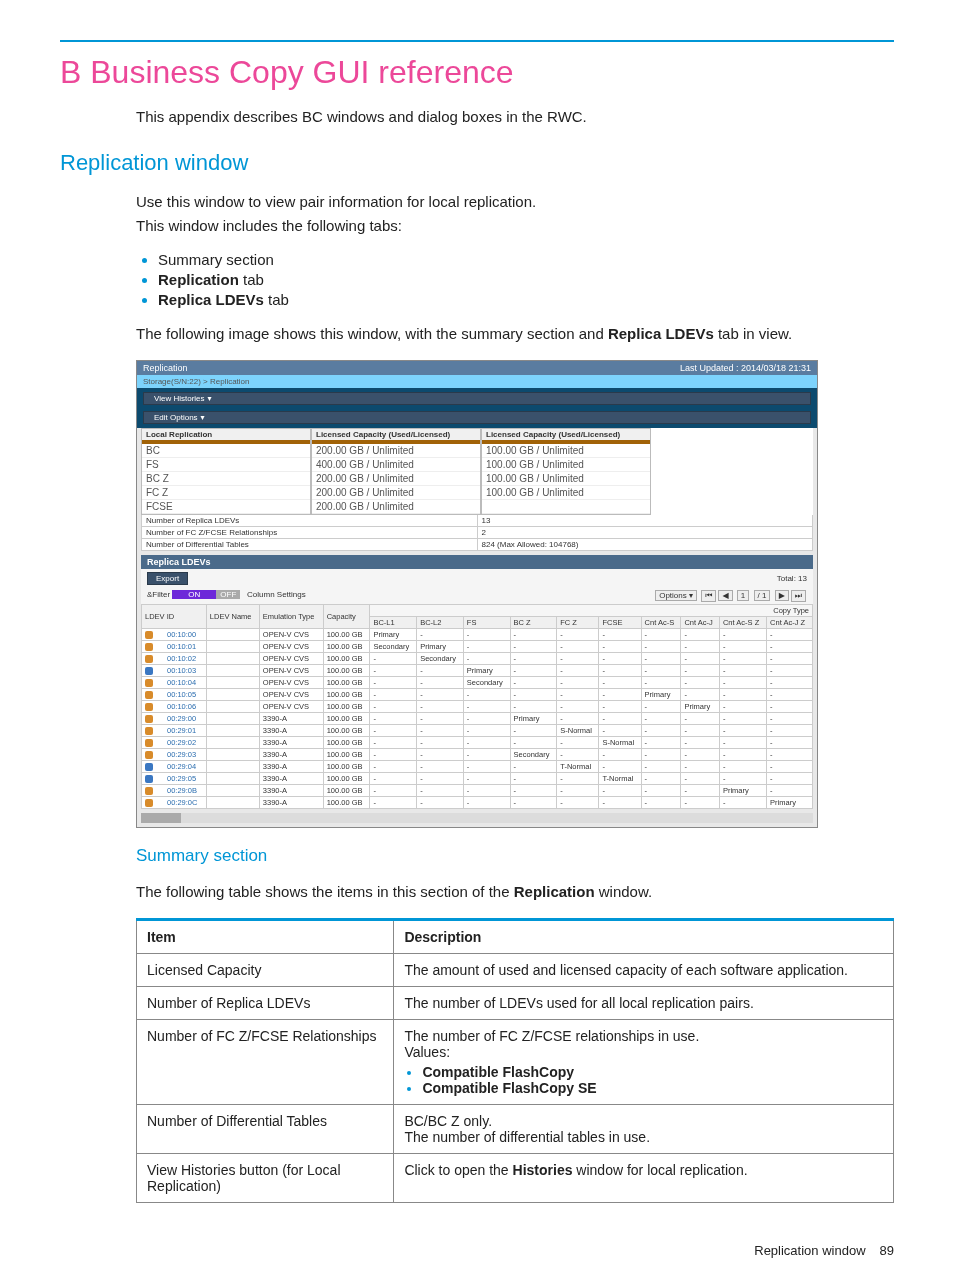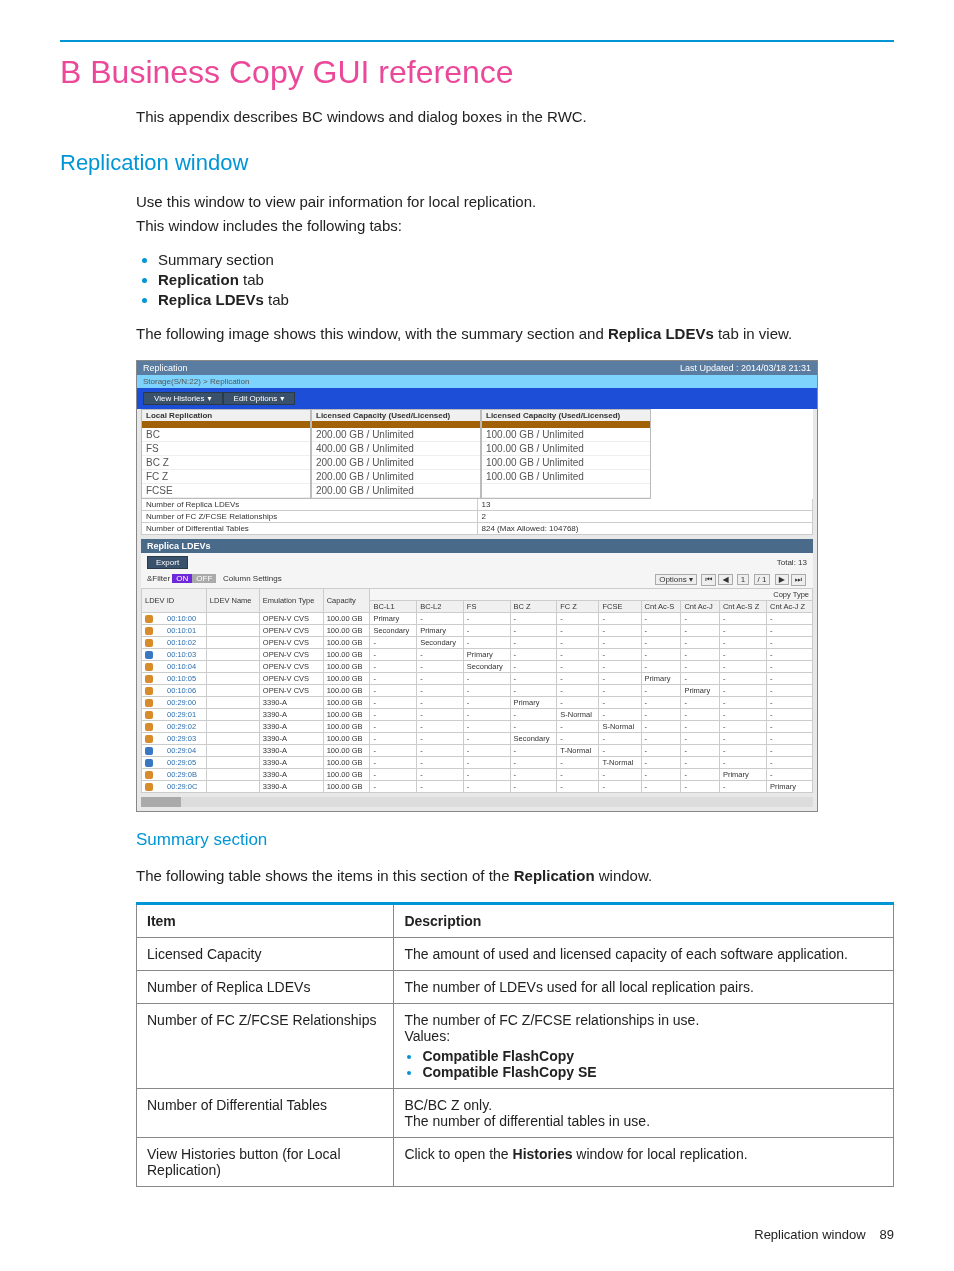--- a/index.html
+++ b/index.html
@@ -43,38 +43,38 @@
   }
   .shot-titlebar {
     background: #5a7ca0;
     color: #fff;
     padding: 2px 6px;
     display: flex;
     justify-content: space-between;
     font-size: 9px;
   }
   .shot-crumbs { padding: 2px 6px; font-size: 8px; color: #555; background:#7dd3fc;}
-  .shot-ctrls { padding: 4px 6px; background:#1d4ed8; display:flex; }
+  .shot-ctrls { padding: 4px 6px; background:#0c4a6e; display:flex; gap:6px;flex-direction:column;}
   .shot-btn {
     background:#3a516b;color:#fff;padding:1px 10px;border:1px solid #2a3a4b;
     font-size:8px;display:inline-flex;align-items:center;gap:3px;
   }
   .shot-summary { display:flex; background:#fff; margin:0 4px;}
   .shot-col { flex:1; border:1px solid #bbb;}
-  .shot-col-head { background:#f0f0f0; padding:1px 4px; font-weight:bold; font-size:8px; border-bottom:7px solid #a16207;}
+  .shot-col-head { background:#f0f0f0; padding:1px 4px; font-weight:bold; font-size:8px; border-bottom:4px solid #a16207;}
   .shot-cell { padding:1px 4px; font-size:10px; border-bottom:1px solid #eee; color:#555;}
   .shot-row2 { display:flex; background:#fff; margin:0 4px;}
   .shot-row2 .lab { flex:1; padding:1px 4px; font-size:8px; border:1px solid #ccc; border-top:none;}
   .shot-row2 .val { flex:1; padding:1px 4px; font-size:8px; border:1px solid #ccc; border-top:none; border-left:none;}
   .tab-header { background:#4a6a8a;color:#fff;padding:2px 6px;margin:4px 4px 0 4px;font-size:9px;font-weight:bold;}
   .tab-tools { padding:3px 6px;background:#f5f5f5;margin:0 4px;display:flex;justify-content:space-between;align-items:center;}
   .export-btn { background:#3a516b;color:#fff;padding:1px 8px;font-size:8px;border:1px solid #2a3a4b;}
   .total { font-size:8px; }
   .filter-row { padding:2px 6px;background:#f5f5f5;margin:0 4px;font-size:8px;display:flex;justify-content:space-between;}
-  .flt-on { background:#6d28d9;color:#fff;padding:0 4px;}
+  .flt-on { background:#6d28d9;color:#fff;padding:0 16px;}
   .flt-off { background:#aaa;color:#fff;padding:0 4px;}
   .pager-btns span { display:inline-block;border:1px solid #aaa;padding:0 3px;margin:0 1px;background:#eee;}
   table.shot-table { border-collapse: collapse; margin:0 4px 4px 4px; width: calc(100% - 8px); background:#fff;}
   table.shot-table th, table.shot-table td { border:1px solid #ccc; padding:1px 3px; font-size:7.5px; white-space:nowrap; text-align:left;}
   table.shot-table th { background:#f0f0f0; font-weight:normal;}
   table.shot-table th.group { background:#f6f6f6; text-align:right;}
   .ldev-link { color:#2b6daf;padding-left:12px; }
   .icon-dot { width:8px; height:8px; display:inline-block; vertical-align:middle; margin-right:2px; border-radius:2px;}
   .icon-blue { background:#3a77c2;}
   .icon-orange { background:#d88b2a;}

